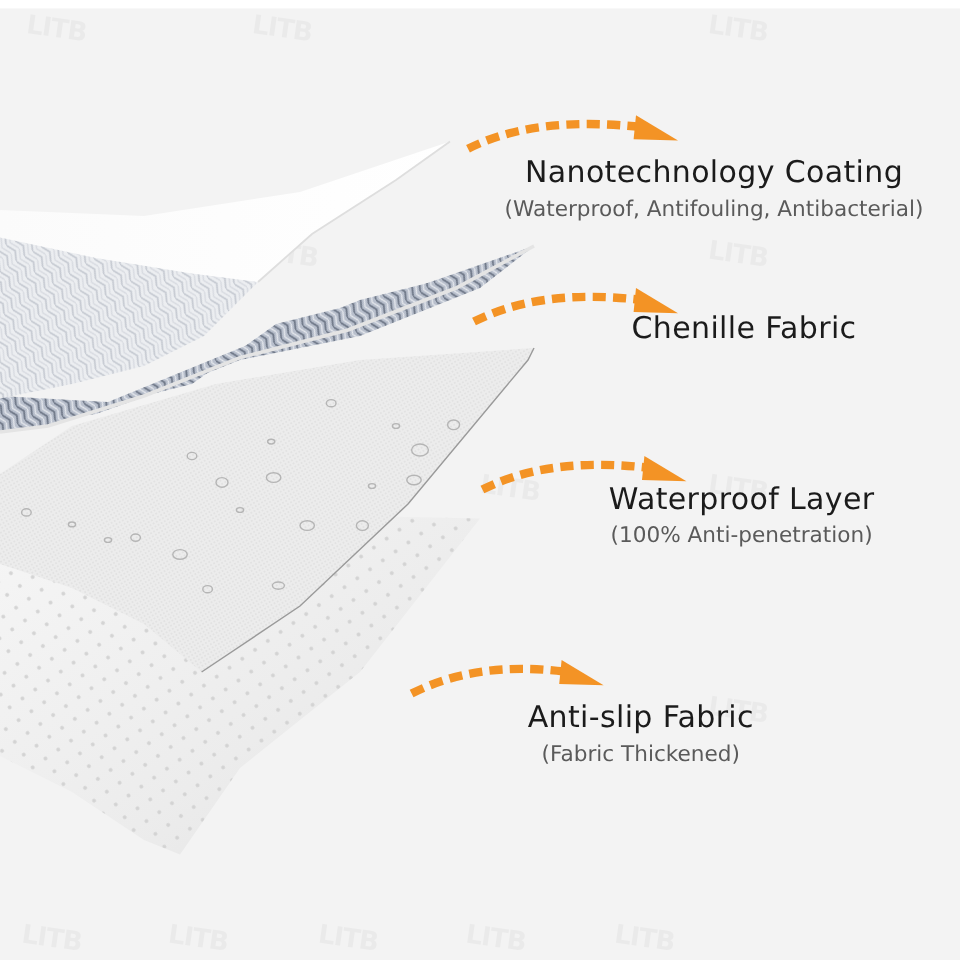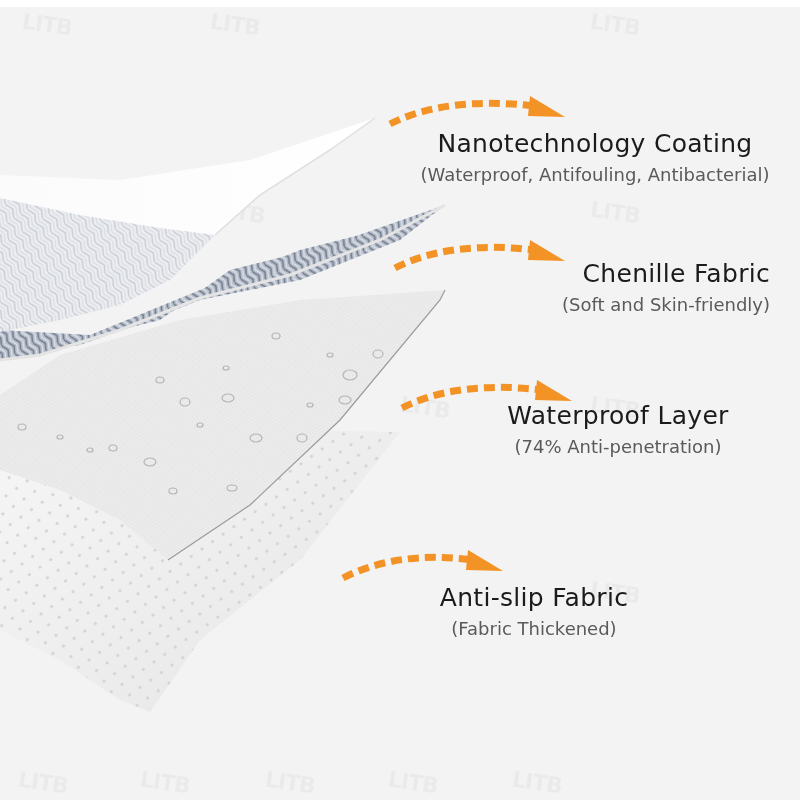--- a/index.html
+++ b/index.html
@@ -168,32 +168,31 @@
   </svg>
   <div class="label-block" style="left:390px;top:128px;width:410px;">
     <span class="label-title">Nanotechnology Coating</span>
     <span class="label-sub">(Waterproof, Antifouling, Antibacterial)</span>
   </div>
 
   <svg class="arrow-svg" style="left:390px;top:236px;" width="175" height="40" viewBox="0 0 175 40">
     <path d="M5 32 Q60 4 145 14" stroke="#f39325" stroke-width="7" fill="none" stroke-dasharray="11 6"></path>
     <path d="M140 4 L175 25 L138 24 Z" fill="#f39325"></path>
   </svg>
-  <div class="label-block" style="left:470px;top:258px;width:300px;text-align:right;">
+  <div class="label-block" style="left:470px;top:258px;width:300px;">
     <span class="label-title">Chenille Fabric</span>
-    <span class="label-sub">(Soft and Skin-friendly)</span>
   </div>
 
   <svg class="arrow-svg" style="left:397px;top:376px;" width="175" height="40" viewBox="0 0 175 40">
     <path d="M5 32 Q60 4 145 14" stroke="#f39325" stroke-width="7" fill="none" stroke-dasharray="11 6"></path>
     <path d="M140 4 L175 25 L138 24 Z" fill="#f39325"></path>
   </svg>
   <div class="label-block" style="left:468px;top:400px;width:300px;">
     <span class="label-title">Waterproof Layer</span>
-    <span class="label-sub">(74% Anti-penetration)</span>
+    <span class="label-sub">(100% Anti-penetration)</span>
   </div>
 
   <svg class="arrow-svg" style="left:338px;top:546px;" width="165" height="40" viewBox="0 0 165 40">
     <path d="M5 32 Q60 4 135 14" stroke="#f39325" stroke-width="7" fill="none" stroke-dasharray="11 6"></path>
     <path d="M130 4 L165 25 L128 24 Z" fill="#f39325"></path>
   </svg>
   <div class="label-block" style="left:384px;top:582px;width:300px;">
     <span class="label-title">Anti-slip Fabric</span>
     <span class="label-sub">(Fabric Thickened)</span>
   </div>

